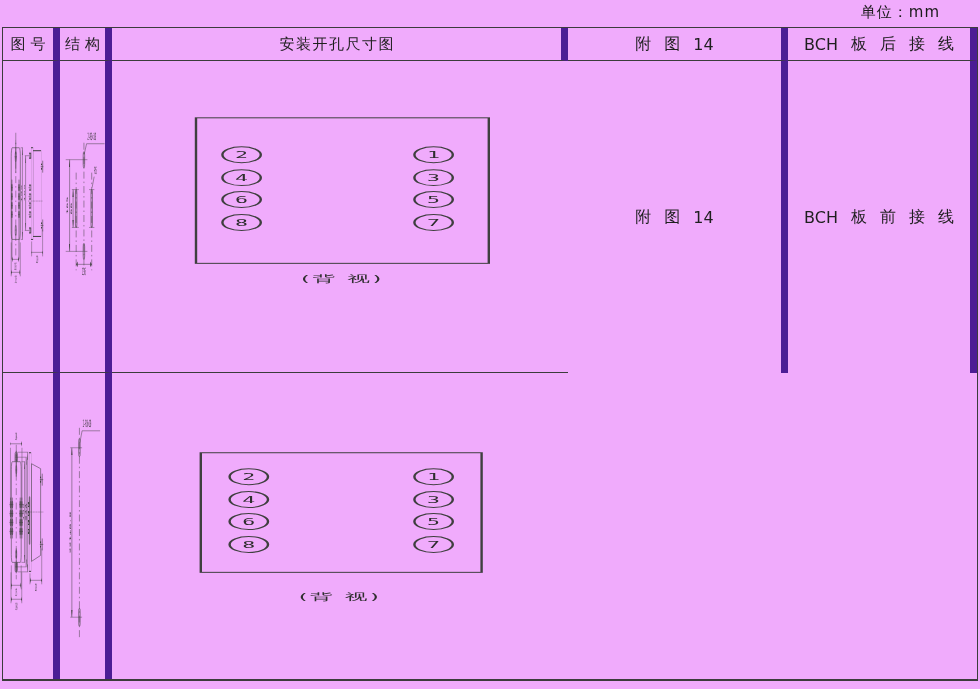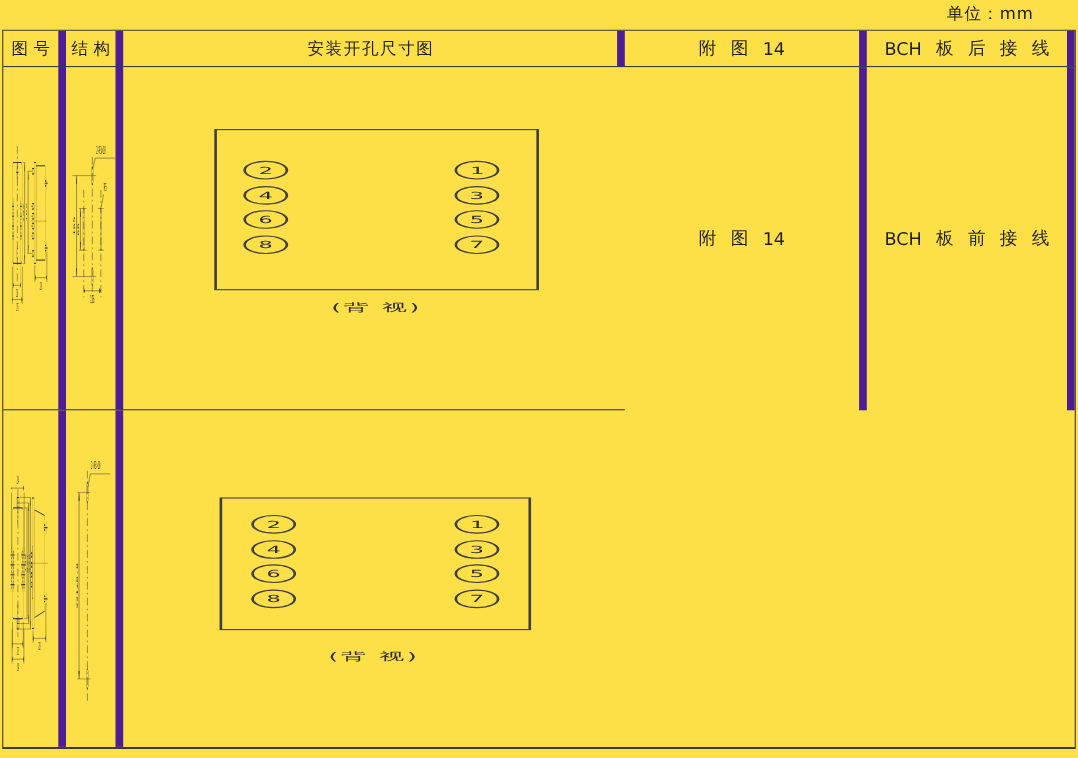--- a/index.html
+++ b/index.html
@@ -1,17 +1,17 @@
 <!DOCTYPE html>
 <html><head>
 <meta charset="utf-8">
 <style>
   html,body{margin:0;padding:0;background:#fff;}
   body{width:980px;height:689px;font-family:"DejaVu Sans","Liberation Sans",sans-serif;color:#222;}
-  .sheet{position:relative;width:980px;height:689px;background:#fde047;overflow:hidden;}
+  .sheet{position:relative;width:980px;height:689px;background:#f0abfc;overflow:hidden;}
   .unit-label{position:absolute;top:3px;right:40px;font-size:15px;color:#1a1a1a;letter-spacing:1px;}
   .tbl{position:absolute;left:2px;top:27px;width:974px;height:651px;border:1px solid #3c3c3c;border-bottom-width:2px;
        display:grid;grid-template-columns:57px 52px 456px 220px 1fr;grid-template-rows:33px 312px 1fr;}
   .cell{border-right:7px solid #4c1d95;border-bottom:1px solid #3c3c3c;position:relative;box-sizing:border-box;}
   .c5{border-right:none;}
   .r2{border-bottom:none;}
   .head{display:flex;align-items:center;justify-content:center;font-size:15px;color:#1f1f1f;}
   .ls5{letter-spacing:5px;padding-left:5px;}
   .ls11{letter-spacing:11px;padding-left:11px;}
   .ls1{letter-spacing:1.5px;padding-left:1.5px;}

